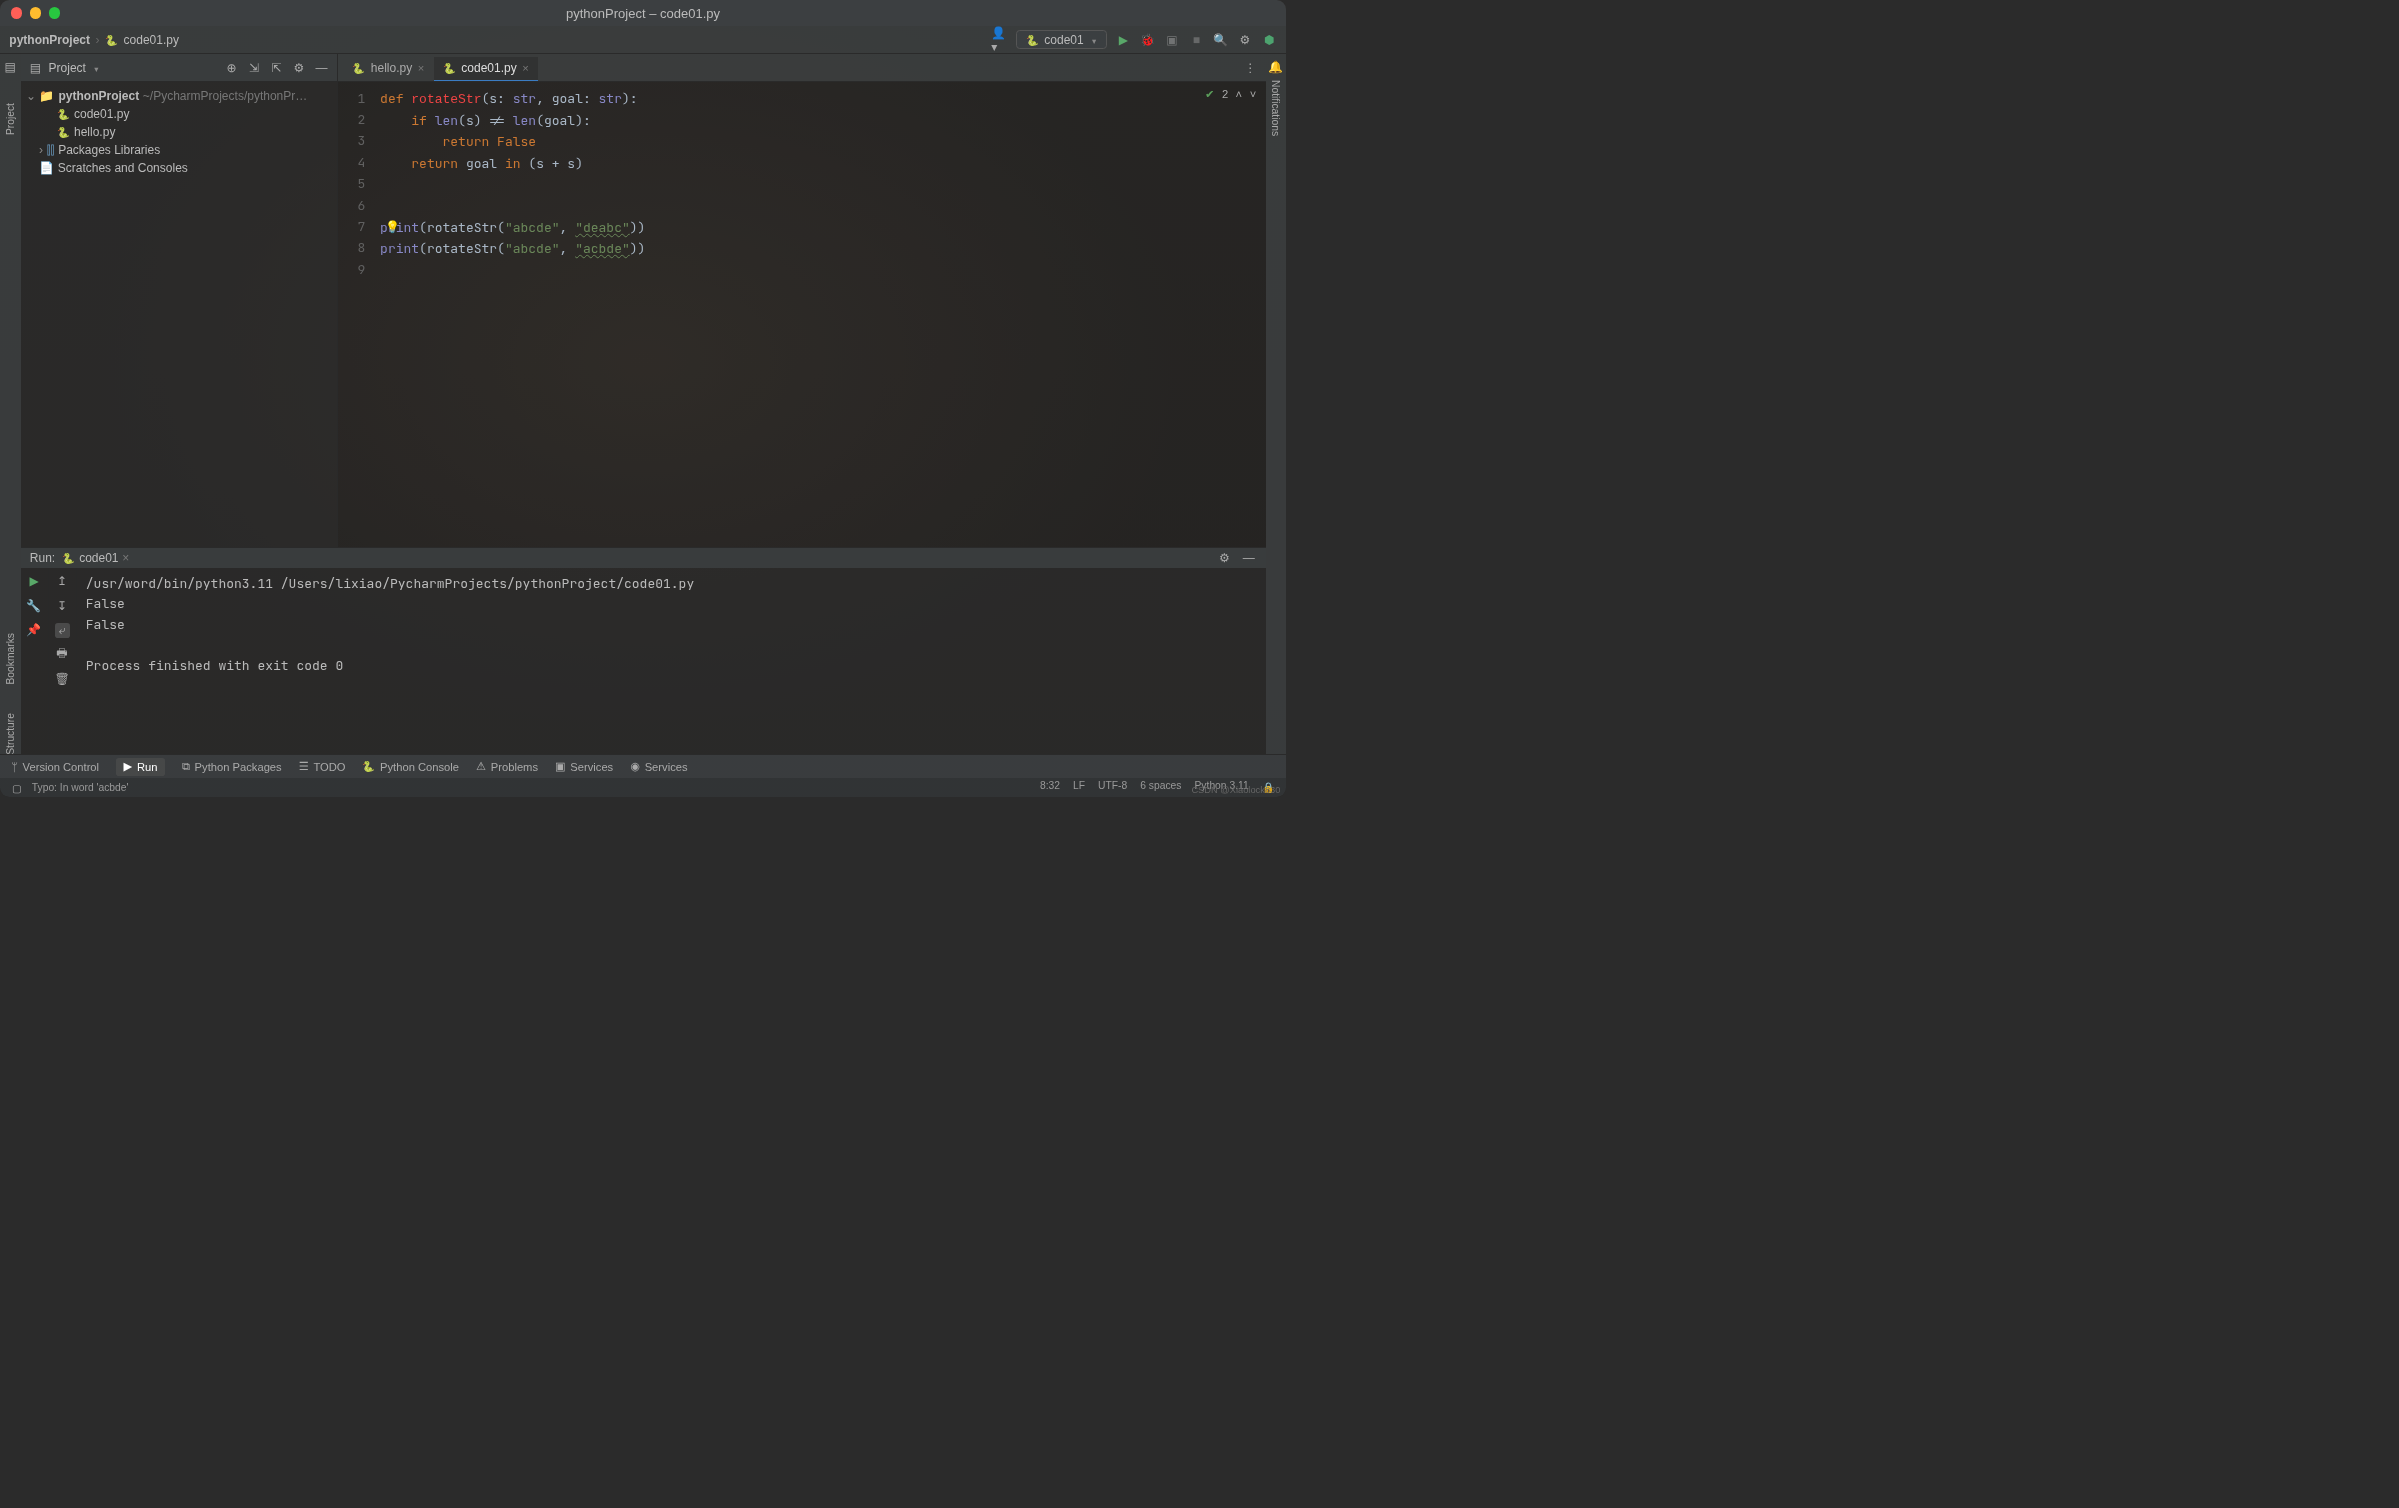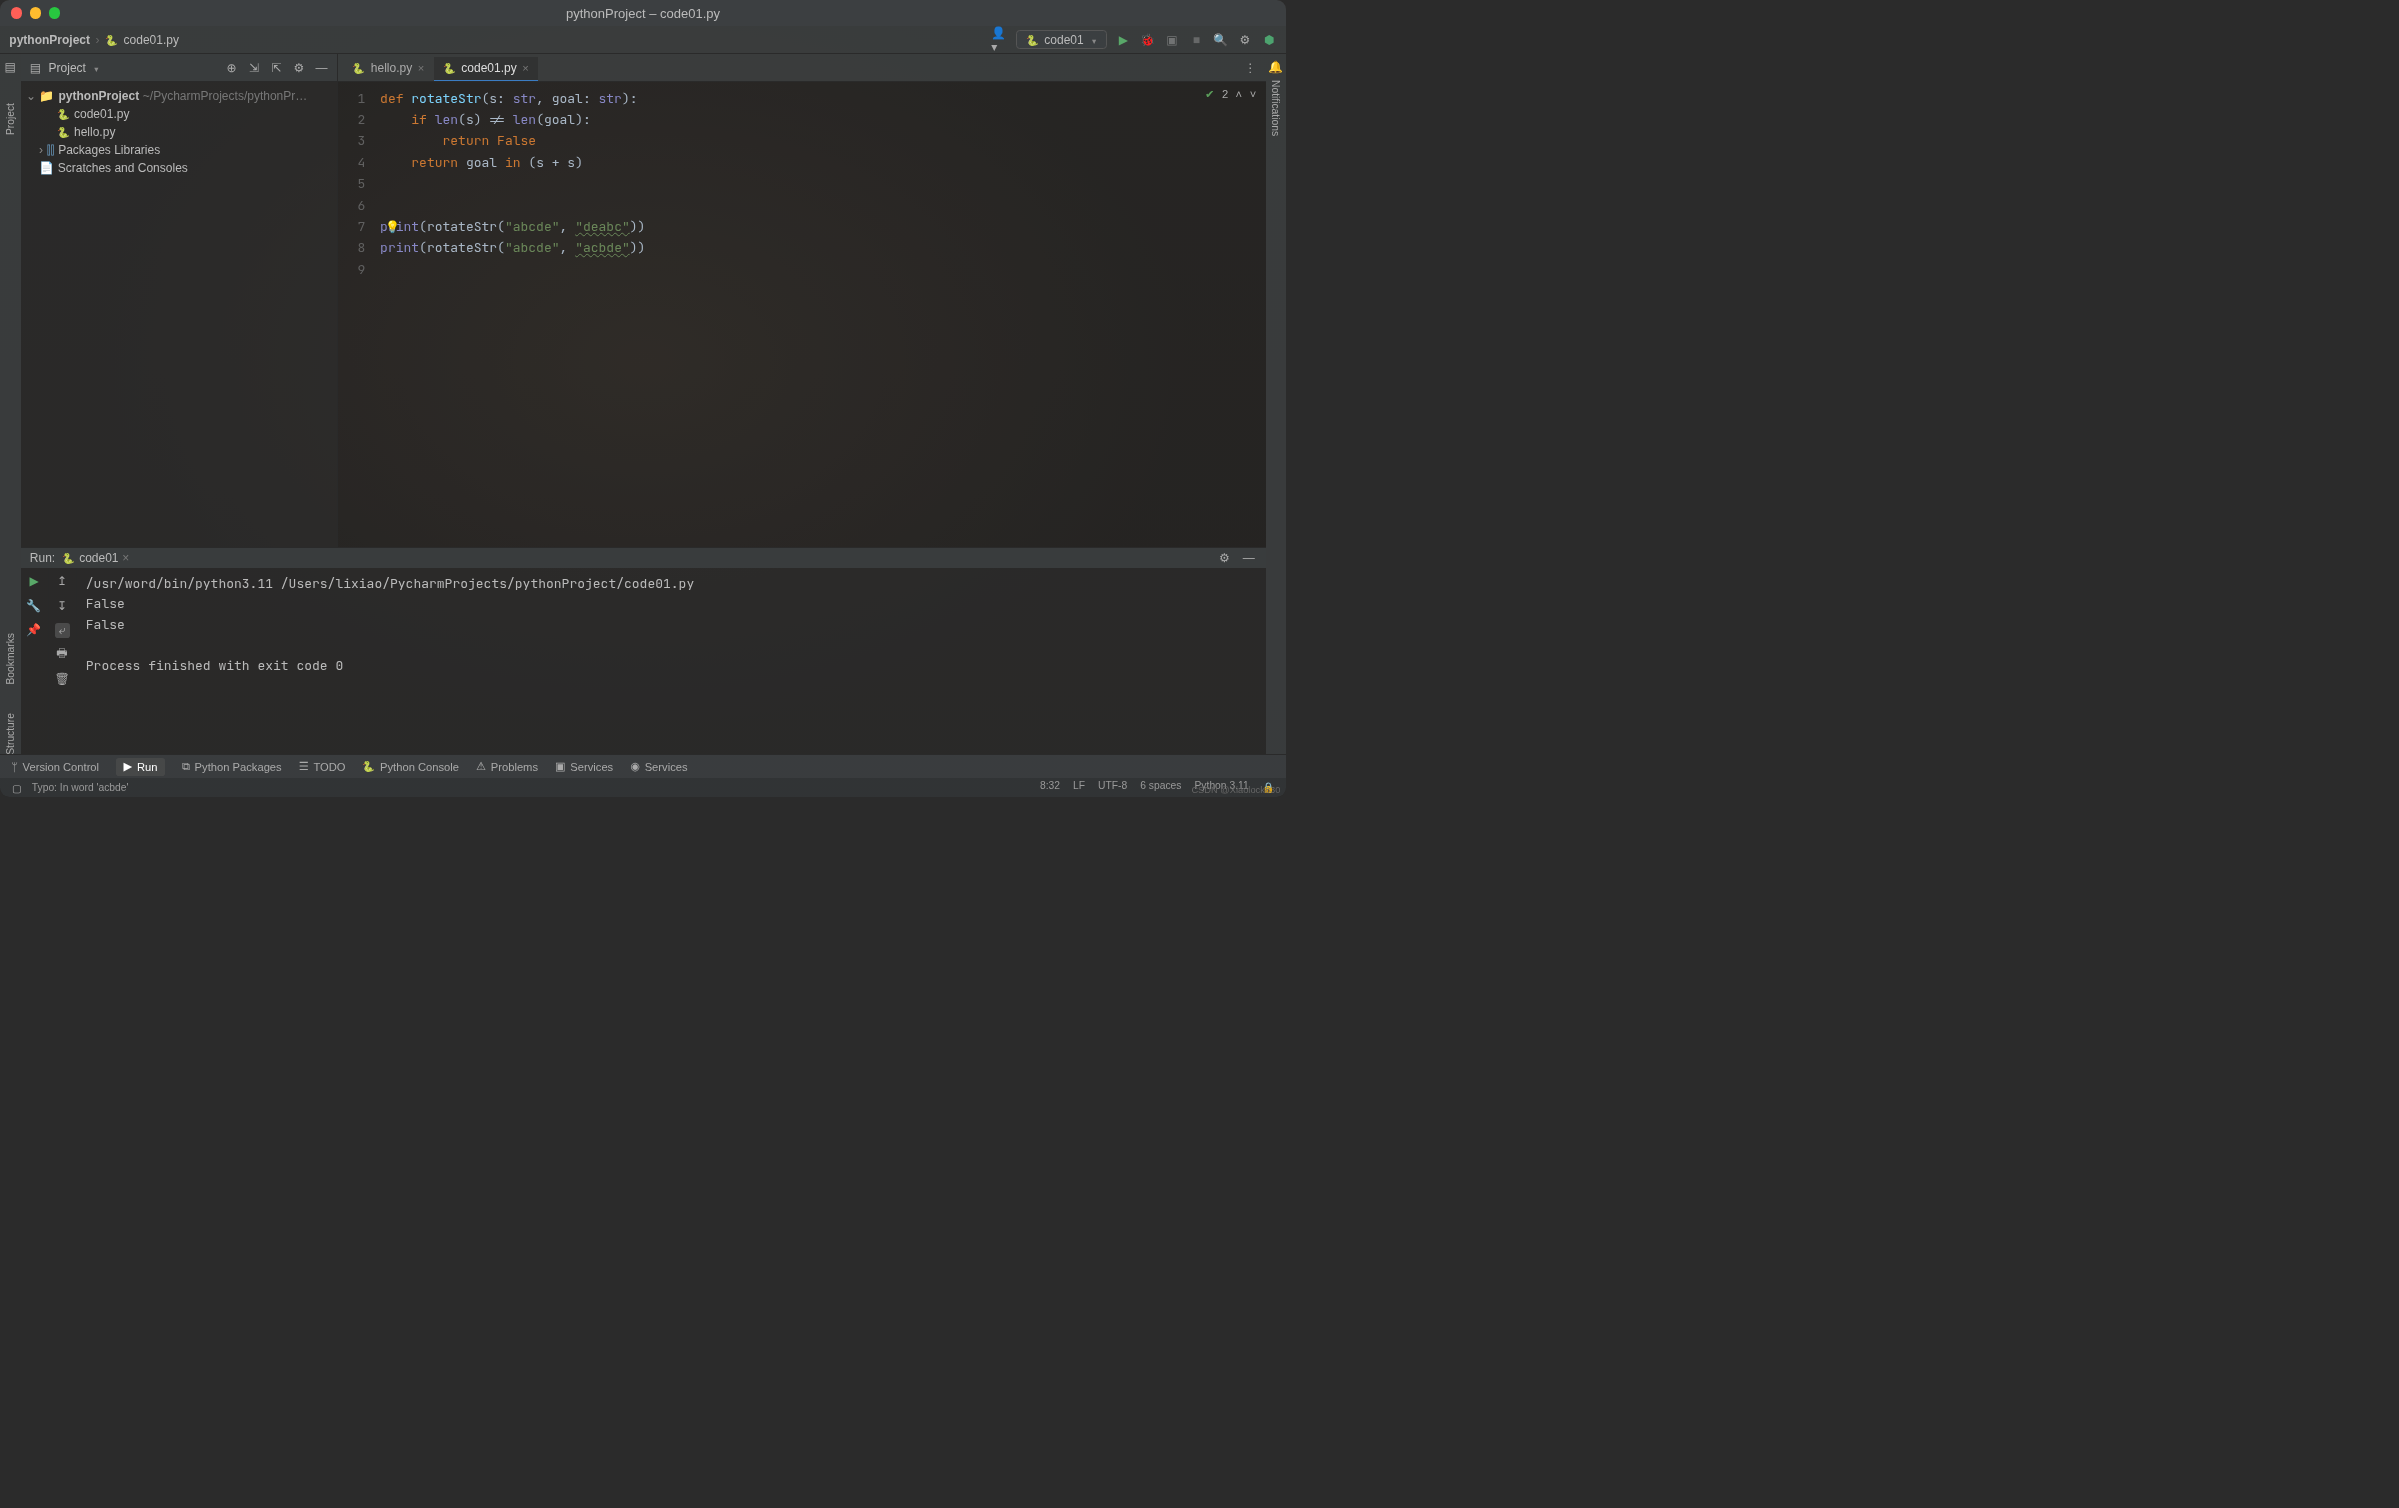--- a/index.html
+++ b/index.html
@@ -125,21 +125,21 @@
 .gutter {
   width:37px; text-align:right; padding:5.6px 9.3px 0 0;
   color:#606060; font-family:"JetBrains Mono",Menlo,monospace; font-size:13px; line-height:21.4px;
   user-select:none;
 }
 .code {
   flex:1; padding:5.6px 0 0 5.6px;
   font-family:"JetBrains Mono",Menlo,monospace; font-size:13px; line-height:21.4px;
   white-space:pre; color:#a9b7c6;
 }
-.kw{color:#cc7832;} .fn{color:#7dd3fc;} .bi{color:#8888c6;margin-top:45px;} .s{color:#6a8759;}
+.kw{color:#cc7832;} .fn{color:#ef4444;font-family:Liberation Mono, monospace;} .bi{color:#8888c6;margin-top:45px;} .s{color:#6a8759;}
 .typo{color:#6a8759; text-decoration:underline wavy #6a8759; text-decoration-thickness:0.9px;}
 .inspections{
   position:absolute; top:5.6px; right:9.3px;
   display:flex; align-items:center; gap:7.5px; color:#aaa; font-size:11.2px;
 }
 .check{color:#5b9e5b;}
 .bulb { position:absolute; left:48px; top:138px; color:#ffc66d; font-size:12px; }
 
 .run-panel {
   background: rgba(43,43,43,0.8);

